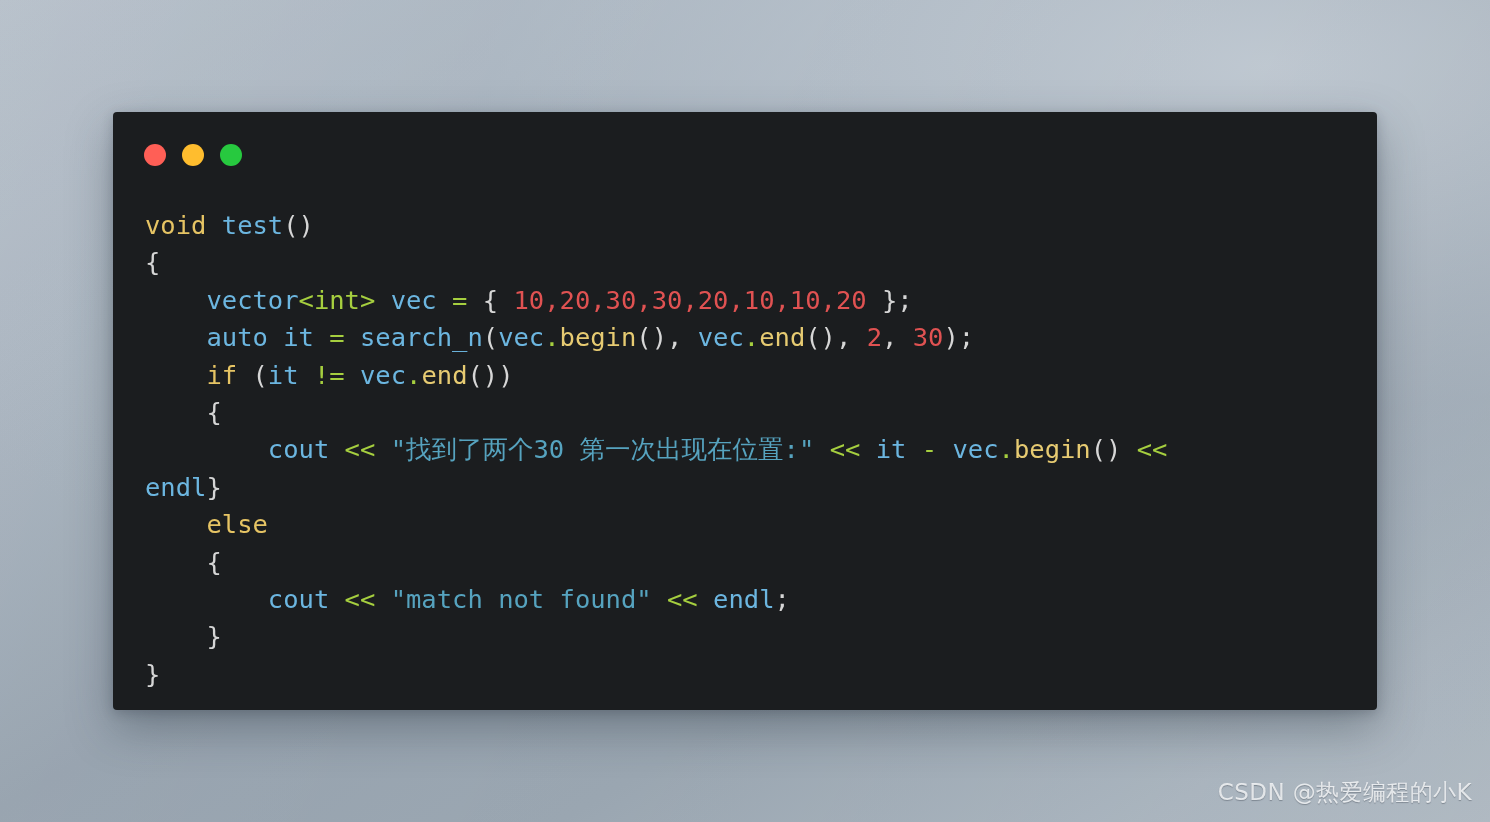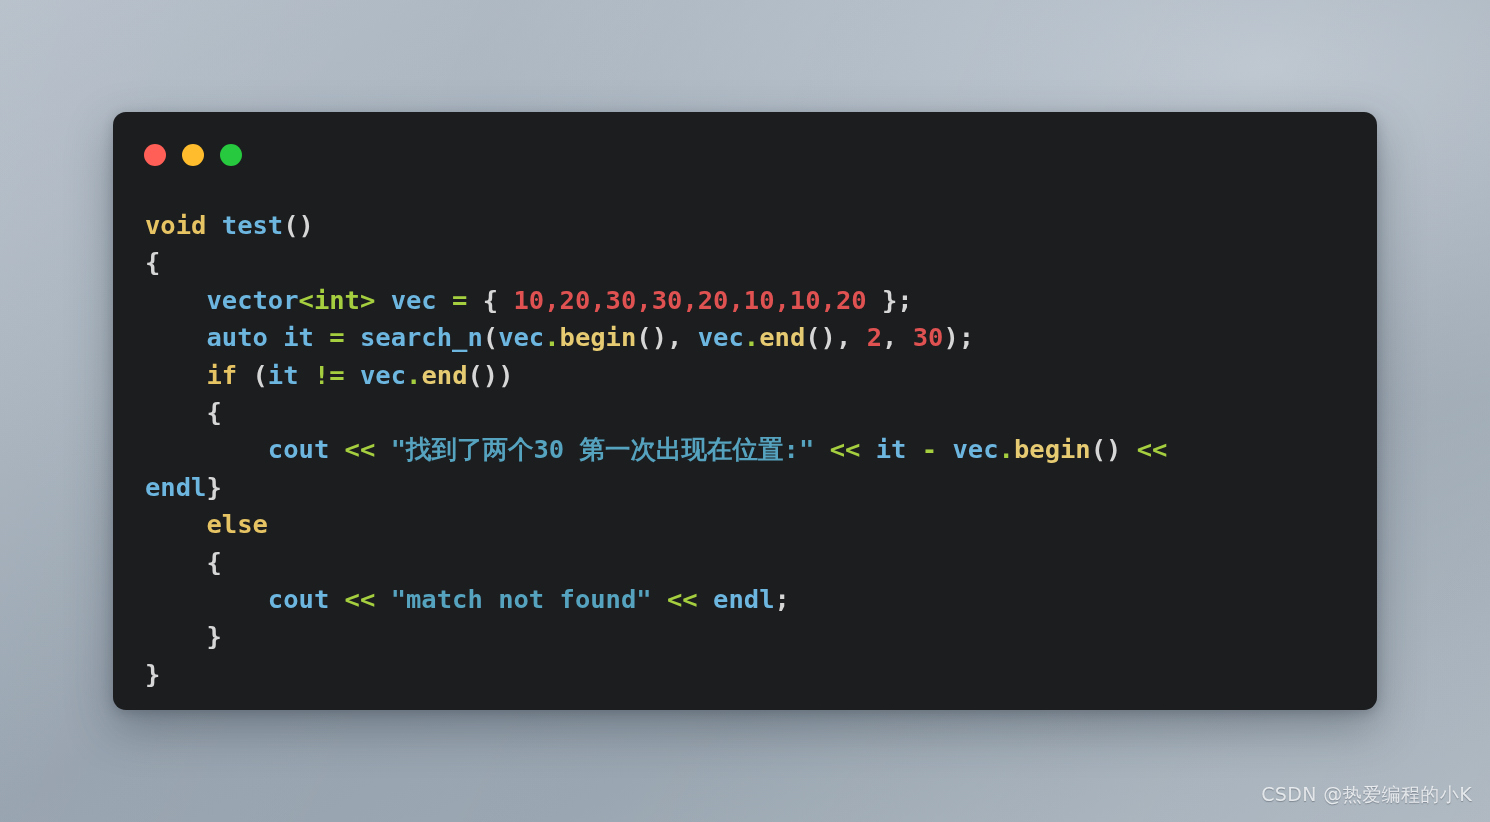--- a/index.html
+++ b/index.html
@@ -34,25 +34,24 @@
   }
 
   
   #code-window {
     position: absolute;
     left: 113px;
     top: 112px;
     width: 1264px;
     height: 598px;
     background: #1b1d1f;
-    border-radius: 13px;
+    border-radius: 4px;
     box-shadow: 0 18px 46px rgba(40,50,62,0.36), 0 3px 12px rgba(30,38,48,0.22);
     overflow: hidden;
     z-index: 2;
-    font-weight: bold;
   }
 
   #titlebar {
     position: absolute;
     left: 31px;
     top: 32px;
     display: flex;
     gap: 16px;
     align-items: center;
   }
@@ -90,21 +89,21 @@
   .num{ color: #e05252; }  
   .str{ color: #56a3bf; }  
   .p  { color: #d6d6d6; }  
 
   
   #watermark {
     position: absolute;
     right: 18px;
     bottom: 14px;
     font-family: "DejaVu Sans", sans-serif;
-    font-size: 19px;
+    font-size: 23px;
     color: rgba(248,249,250,0.82);
     text-shadow: 0 1px 1px rgba(70,80,92,0.45);
     letter-spacing: 0.4px;
     white-space: nowrap;
     z-index: 3;
   }
 </style>
 </head>
 <body>
 

